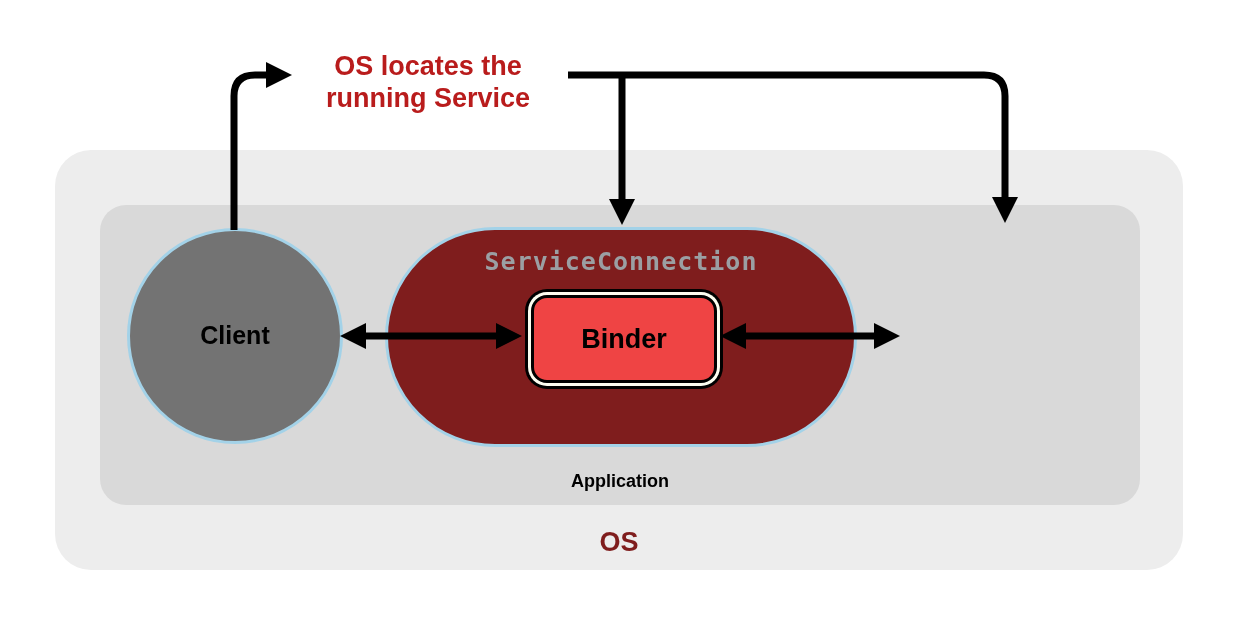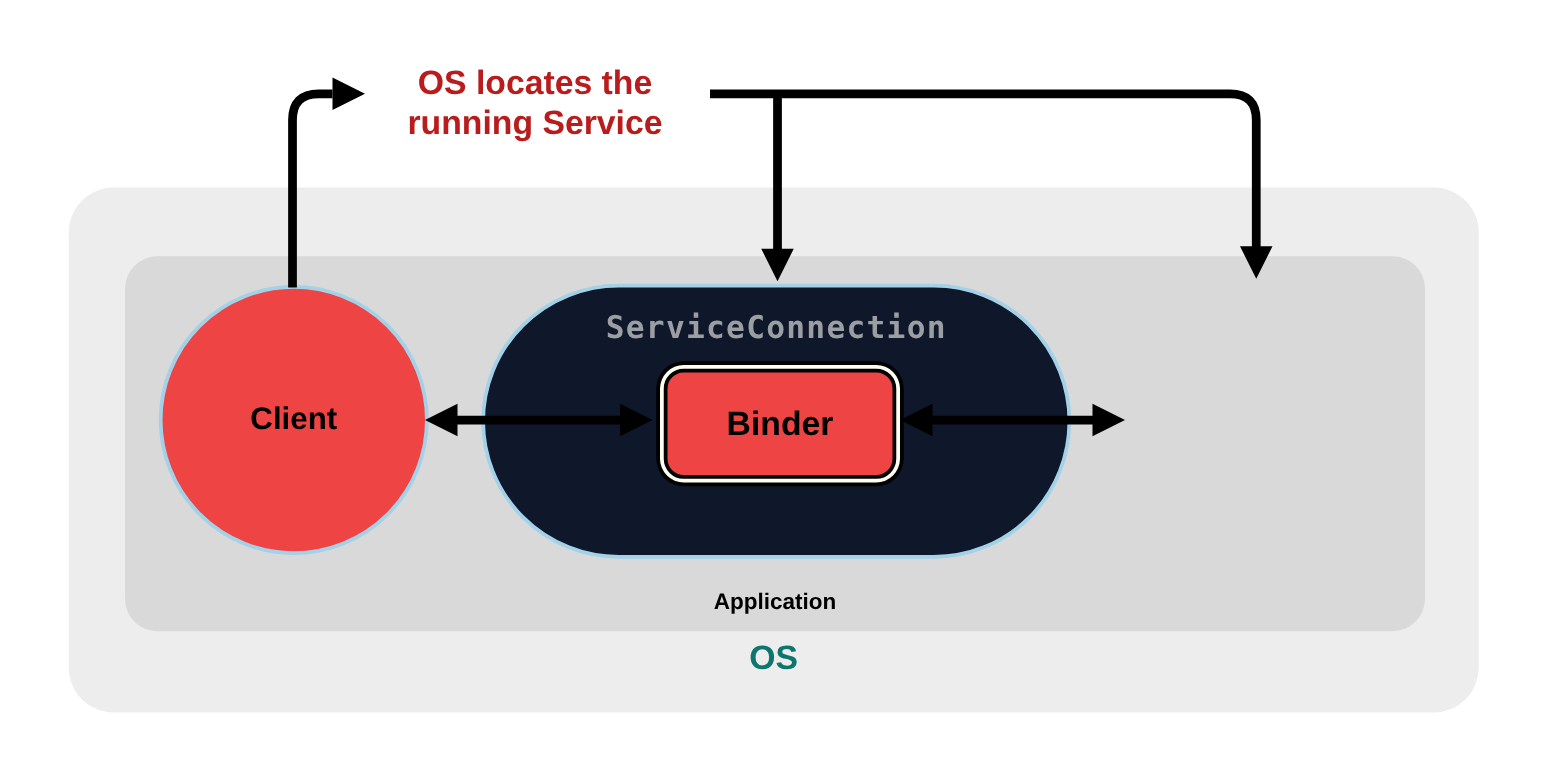--- a/index.html
+++ b/index.html
@@ -13,26 +13,26 @@
   }
   .os-box {
     position: absolute;
     left: 55px; top: 150px;
     width: 1128px; height: 420px;
     background: #ededed;
     border-radius: 36px;
   }
   .os-label {
     position: absolute;
-    bottom: 28px; left: 0;
+    bottom: 12px; left: 0;
     width: 100%;
     text-align: center;
     font-weight: bold;
     font-size: 27px;
-    color: #0f766e;
+    color: #7f1d1d;
   }
   .app-box {
     position: absolute;
     left: 100px; top: 205px;
     width: 1040px; height: 300px;
     background: #d9d9d9;
     border-radius: 26px;
   }
   .app-label {
     position: absolute;
@@ -40,41 +40,41 @@
     width: 100%;
     text-align: center;
     font-weight: bold;
     font-size: 18px;
     color: #000000;
   }
   .node-circle {
     position: absolute;
     width: 216px; height: 216px;
     border-radius: 50%;
-    background: #ef4444;
+    background: #737373;
     border: 3px solid #a3d2e8;
     box-sizing: border-box;
     display: flex;
     align-items: center;
     justify-content: center;
     text-align: center;
     font-weight: bold;
     font-size: 25px;
     line-height: 1.25;
     color: #000000;
   }
   .client-circle { left: 127px; top: 228px; }
   .service-circle { left: 897px; top: 228px; }
   .node-circle .line { display: block; }
   .sc-pill {
     position: absolute;
     left: 385px; top: 227px;
     width: 472px; height: 220px;
     border-radius: 110px;
-    background: #0f172a;
+    background: #7f1d1d;
     border: 3px solid #a3d2e8;
     box-sizing: border-box;
   }
   .sc-label {
     position: absolute;
     top: 17px; left: 0;
     width: 100%;
     text-align: center;
     font-family: "DejaVu Sans Mono", monospace;
     font-weight: bold;

